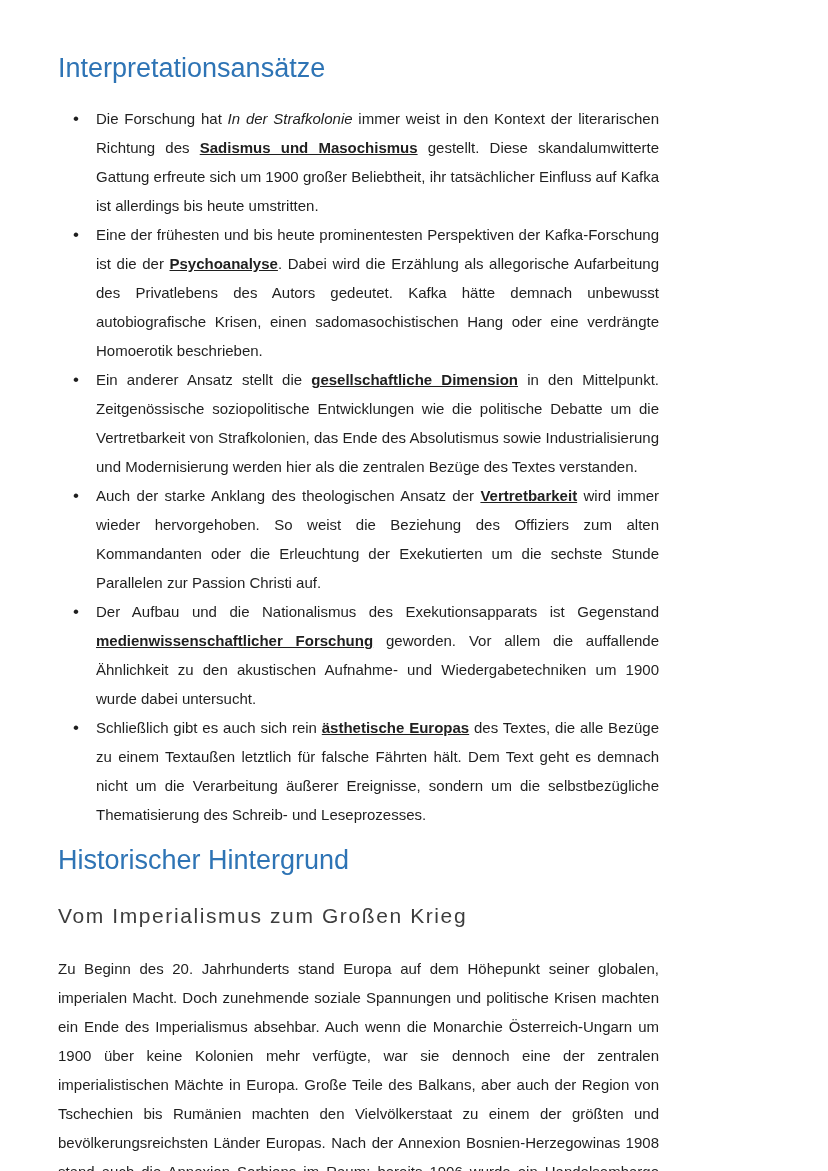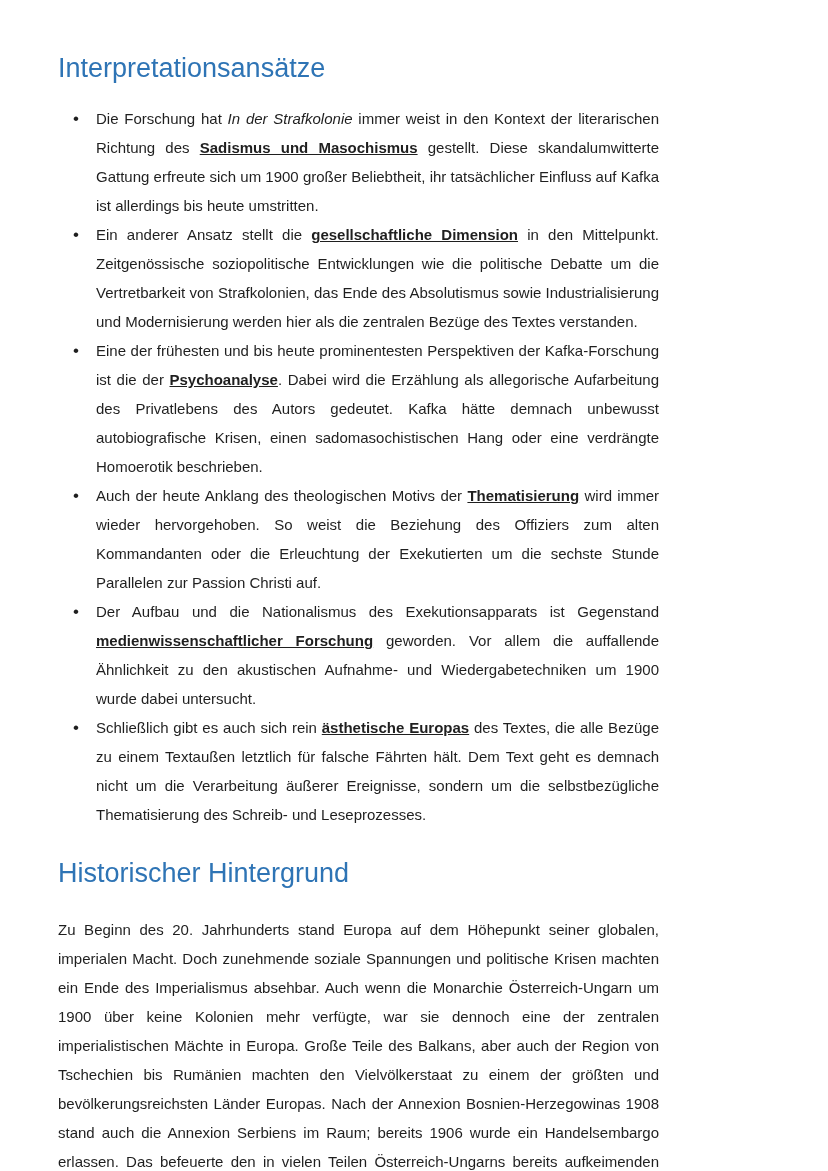--- a/index.html
+++ b/index.html
@@ -22,21 +22,21 @@
   }
   .h1 {
     font-family: "Liberation Sans", sans-serif;
     font-weight: 300;
     font-size: 27px;
     line-height: 1.2;
     color: #2e74b5;
     margin: 0 0 20px 0;
   }
   .h1.second {
-    margin-top: 28px;
+    margin-top: 15px;
     margin-bottom: 0;
   }
   .h2 {
     font-family: "Liberation Sans", sans-serif;
     font-weight: 400;
     font-size: 21px;
     line-height: 1.25;
     color: #3d3d3d;
     letter-spacing: 1.6px;
     margin: 26px 0 0 0;
@@ -73,30 +73,31 @@
 </head>
 <body>
 
 <div class="page">
 
   <section>
     <h1 class="h1">Interpretationsansätze</h1>
 
     <ul class="bullets body-text">
         <li><span>Die Forschung hat </span><span class="i">In der Strafkolonie</span><span> immer weist in den Kontext der literarischen Richtung des </span><span class="b">Sadismus und Masochismus</span><span> gestellt. Diese skandalumwitterte Gattung erfreute sich um 1900 großer Beliebtheit, ihr tatsächlicher Einfluss auf Kafka ist allerdings bis heute umstritten.</span></li>
+        <li><span>Eine der frühesten und bis heute prominentesten Perspektiven der Kafka-Forschung ist die der </span><span class="b">Psychoanalyse</span><span>. Dabei wird die Erzählung als allegorische Aufarbeitung des Privatlebens des Autors gedeutet. Kafka hätte demnach unbewusst autobiografische Krisen, einen sadomasochistischen Hang oder eine verdrängte Homoerotik beschrieben.</span></li>
         <li><span>Ein anderer Ansatz stellt die </span><span class="b">gesellschaftliche Dimension</span><span> in den Mittelpunkt. Zeitgenössische soziopolitische Entwicklungen wie die politische Debatte um die Vertretbarkeit von Strafkolonien, das Ende des Absolutismus sowie Industrialisierung und Modernisierung werden hier als die zentralen Bezüge des Textes verstanden.</span></li>
-        <li><span>Eine der frühesten und bis heute prominentesten Perspektiven der Kafka-Forschung ist die der </span><span class="b">Psychoanalyse</span><span>. Dabei wird die Erzählung als allegorische Aufarbeitung des Privatlebens des Autors gedeutet. Kafka hätte demnach unbewusst autobiografische Krisen, einen sadomasochistischen Hang oder eine verdrängte Homoerotik beschrieben.</span></li>
-        <li><span>Auch der heute Anklang des theologischen Motivs der </span><span class="b">Thematisierung</span><span> wird immer wieder hervorgehoben. So weist die Beziehung des Offiziers zum alten Kommandanten oder die Erleuchtung der Exekutierten um die sechste Stunde Parallelen zur Passion Christi auf.</span></li>
+        <li><span>Auch der starke Anklang des theologischen Ansatz der </span><span class="b">Vertretbarkeit</span><span> wird immer wieder hervorgehoben. So weist die Beziehung des Offiziers zum alten Kommandanten oder die Erleuchtung der Exekutierten um die sechste Stunde Parallelen zur Passion Christi auf.</span></li>
         <li><span>Der Aufbau und die Nationalismus des Exekutionsapparats ist Gegenstand </span><span class="b">medienwissenschaftlicher Forschung</span><span> geworden. Vor allem die auffallende Ähnlichkeit zu den akustischen Aufnahme- und Wiedergabetechniken um 1900 wurde dabei untersucht.</span></li>
         <li><span>Schließlich gibt es auch sich rein </span><span class="b">ästhetische Europas</span><span> des Textes, die alle Bezüge zu einem Textaußen letztlich für falsche Fährten hält. Dem Text geht es demnach nicht um die Verarbeitung äußerer Ereignisse, sondern um die selbstbezügliche Thematisierung des Schreib- und Leseprozesses.</span></li>
       </ul>
   </section>
 
   <section>
     <h1 class="h1 second">Historischer Hintergrund</h1>
 
+    <h2 class="h2">Vom Imperialismus zum Großen Krieg</h2>
 
     <div class="paragraphs body-text">
         <p><span>Zu Beginn des 20. Jahrhunderts stand Europa auf dem Höhepunkt seiner globalen, imperialen Macht. Doch zunehmende soziale Spannungen und politische Krisen machten ein Ende des Imperialismus absehbar. Auch wenn die Monarchie Österreich-Ungarn um 1900 über keine Kolonien mehr verfügte, war sie dennoch eine der zentralen imperialistischen Mächte in Europa. Große Teile des Balkans, aber auch der Region von Tschechien bis Rumänien machten den Vielvölkerstaat zu einem der größten und bevölkerungsreichsten Länder Europas. Nach der Annexion Bosnien-Herzegowinas 1908 stand auch die Annexion Serbiens im Raum; bereits 1906 wurde ein Handelsembargo erlassen. Das befeuerte den in vielen Teilen Österreich-Ungarns bereits aufkeimenden Nationalismus. Es bildeten sich Widerstandsgruppen gegen die Habsburg-Monarchie, etwa Junges Bosnien oder die Schwarze Hand in Serbien. Beide Gruppen gemeinsam verübten am 28. Juni 1914 einen tödlichen Anschlag auf den österreichischen Thronfolger </span><span class="b">Franz Ferdinand</span><span>.</span></p>
       </div>
   </section>
 
 </div>
 
 </body></html>

